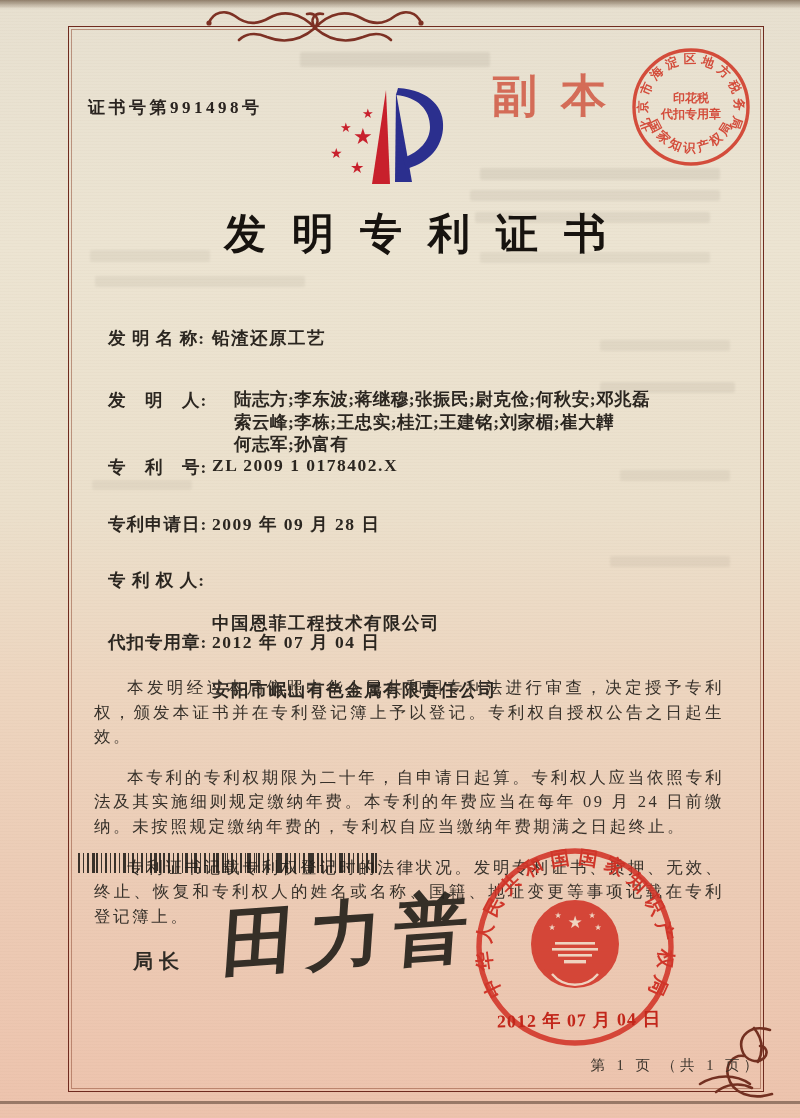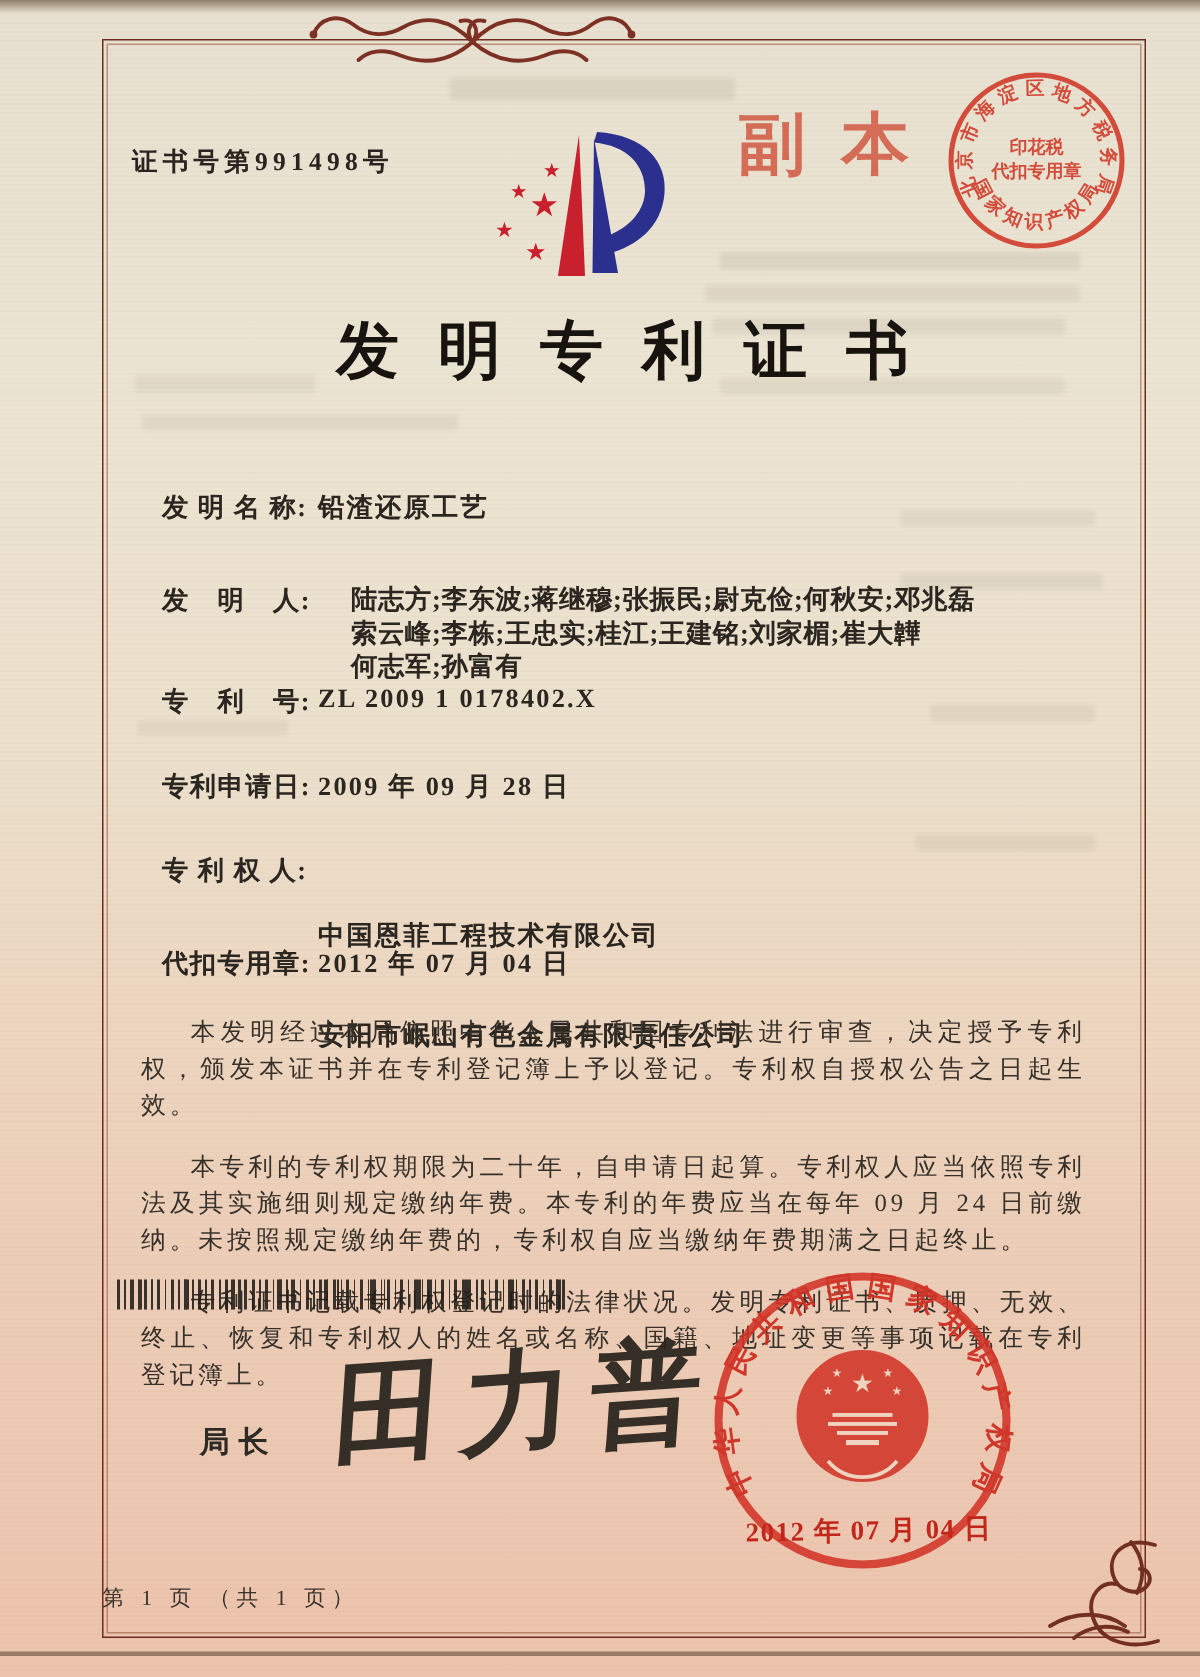--- a/index.html
+++ b/index.html
@@ -55,21 +55,21 @@
 
   .comm-lbl{position:absolute;left:133px;top:948px;font-size:20px;letter-spacing:6px;
     color:#2e2a24;font-weight:600;z-index:6;}
   .signature{position:absolute;left:222px;top:886px;font-size:74px;color:#26221c;z-index:6;
     letter-spacing:12px;font-weight:600;transform:rotate(-4deg) skewX(-8deg);opacity:.92;}
 
   .seal{position:absolute;left:468px;top:842px;z-index:7;opacity:.95;}
   .seal-date{position:absolute;left:497px;top:1008px;width:185px;z-index:8;
     color:#c2271b;font-size:18px;font-weight:700;letter-spacing:1px;transform:rotate(-1deg);}
 
-  .pagefoot{position:absolute;left:68px;top:1056px;width:694px;text-align:left;
+  .pagefoot{position:absolute;left:68px;top:1056px;width:694px;text-align:right;
     font-size:14.5px;letter-spacing:4px;color:#3a332b;z-index:6;}
 </style>
 </head>
 <body>
 
 <div class="page">
   <div class="texture"></div>
 
   <div class="frame">
     <div class="frame-inner"></div>

